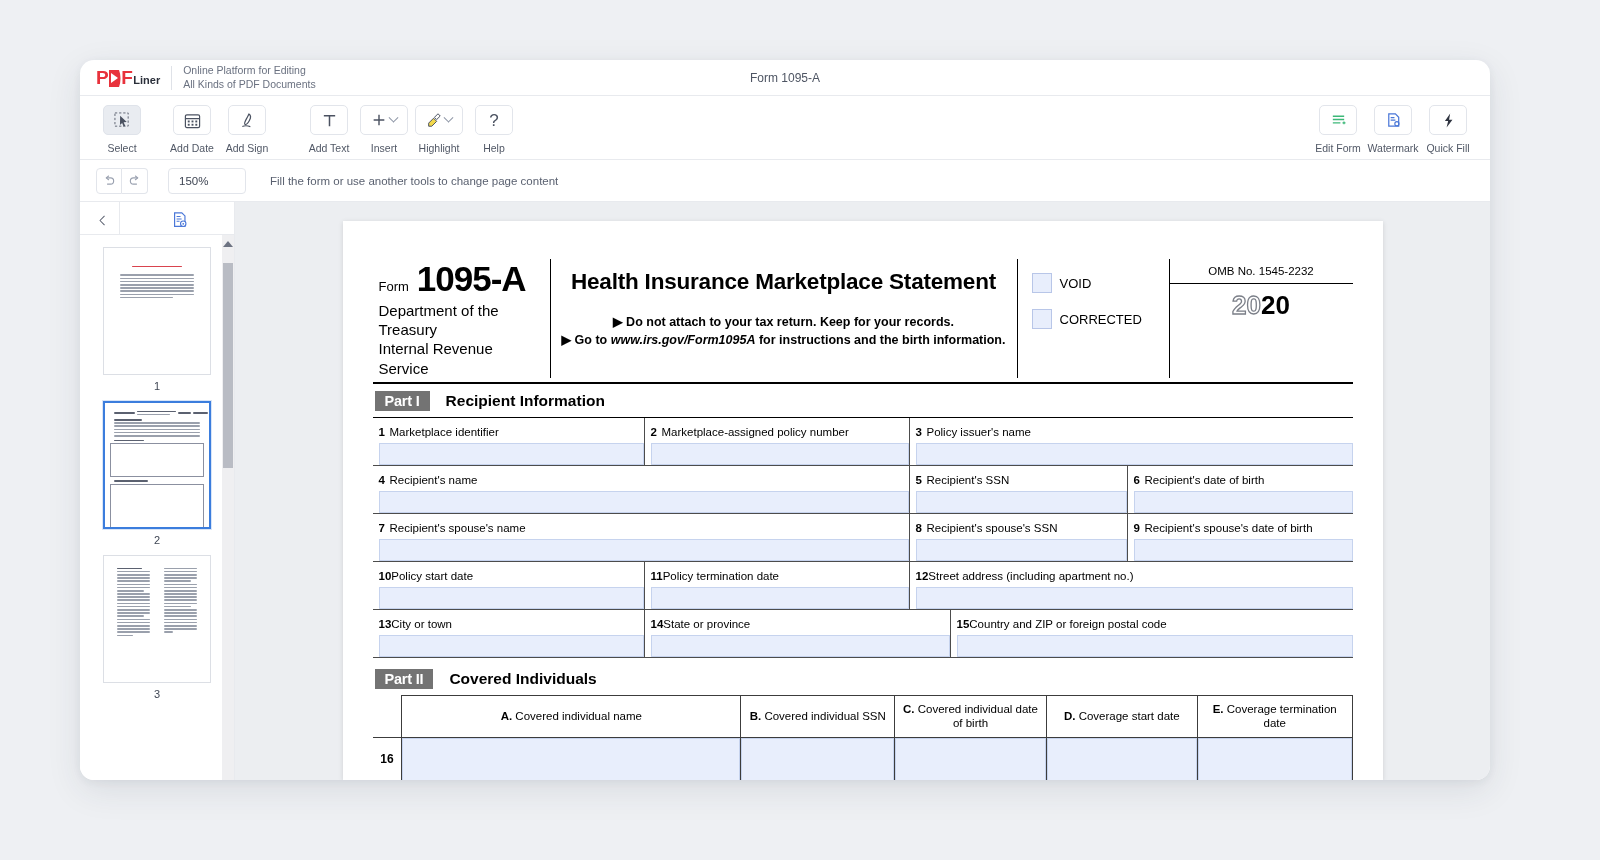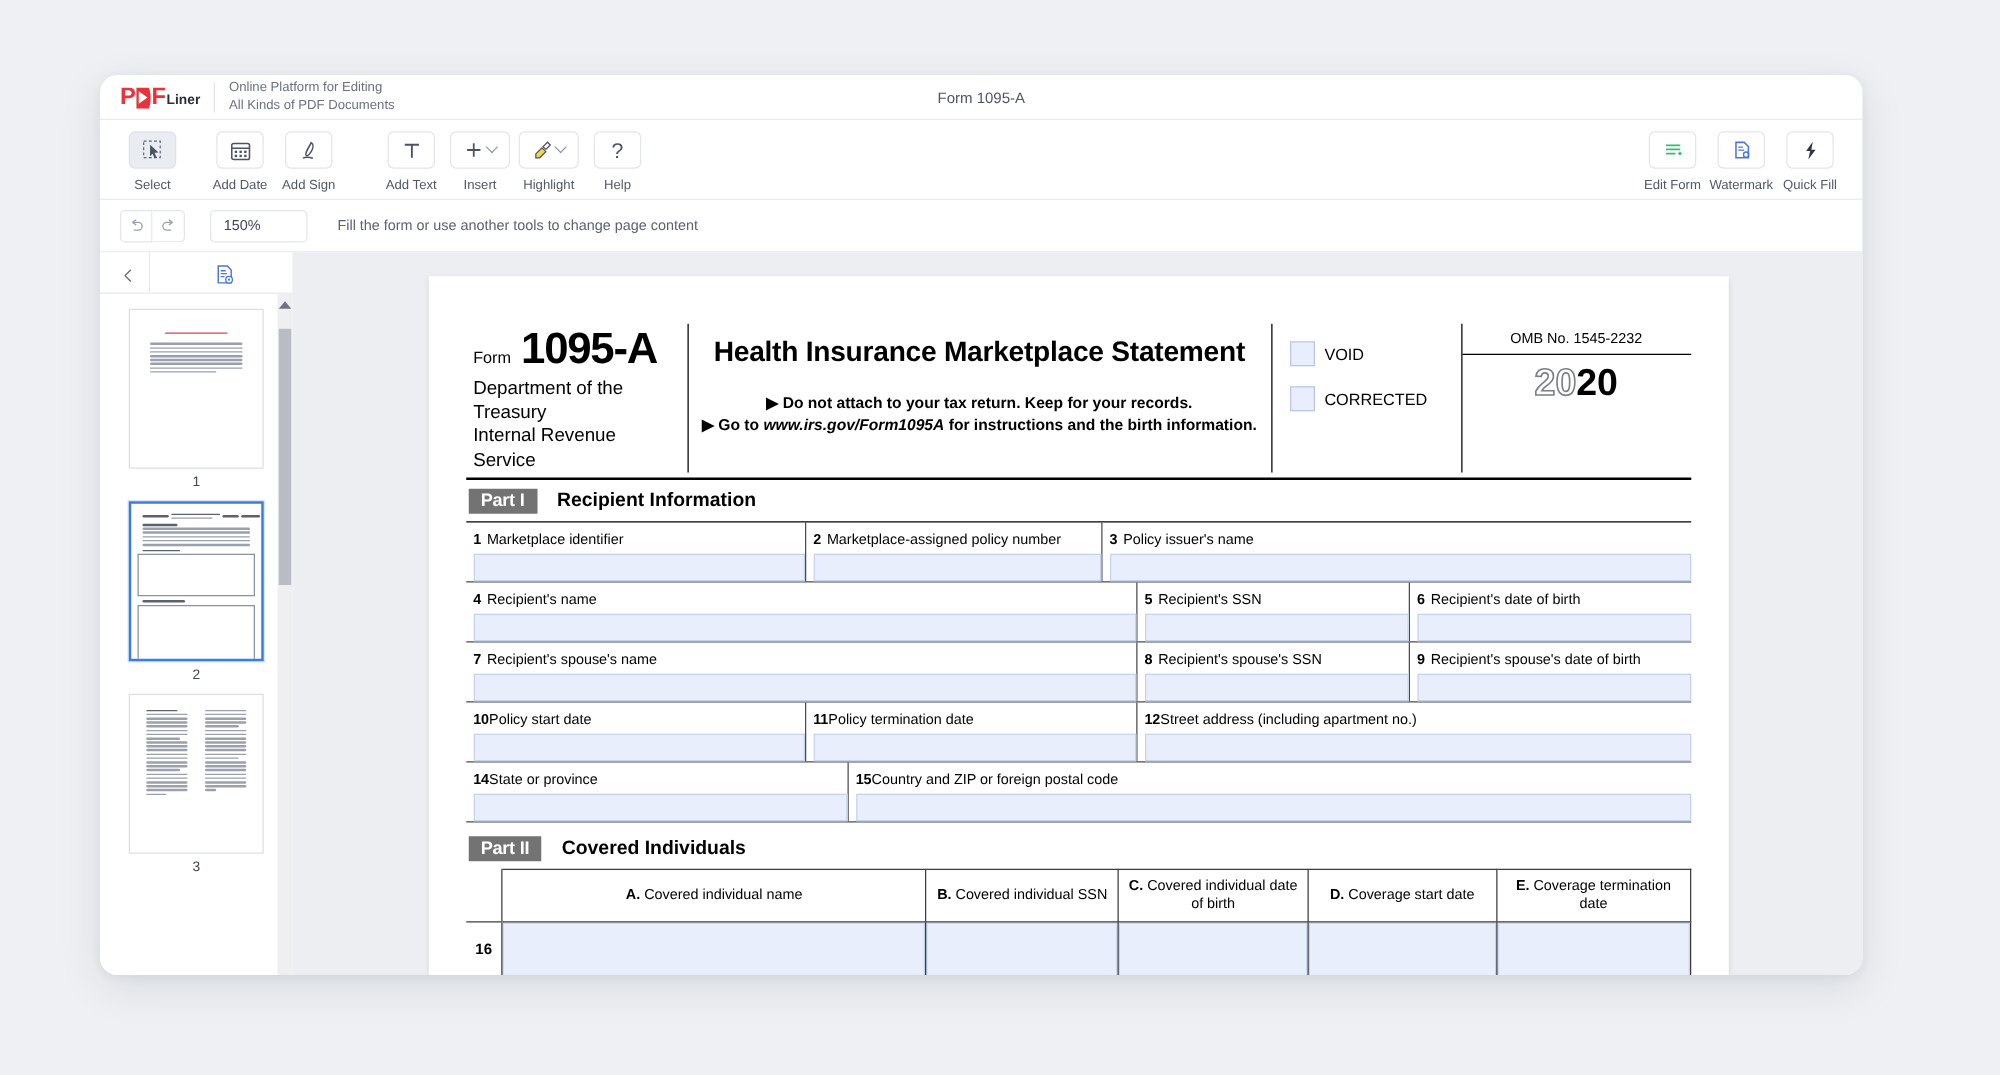--- a/index.html
+++ b/index.html
@@ -119,21 +119,21 @@
   .hdr-mid { flex:1; padding:0 6px; text-align:center; }
   .hdr-title { font-size:22.5px; font-weight:700; margin-top:10px; letter-spacing:-.2px; }
   .hdr-sub { font-size:12.5px; font-weight:700; margin-top:18px; line-height:1.45; }
   .hdr-sub i { font-style:italic; }
   .hdr-chk { width:152px; border-left:1.6px solid #000; padding:14px 0 0 14px; }
   .chk-row { display:flex; align-items:center; gap:8px; margin-bottom:16px; }
   .chk-box { width:20px; height:20px; background:#e8eefc; border:1px solid #b8c6e8; }
   .chk-lbl { font-size:13px; }
   .hdr-omb { width:184px; border-left:1.6px solid #000; text-align:center; }
   .omb-top { font-size:11.5px; padding:6px 0 6px 0; border-bottom:1.4px solid #000; }
-  .omb-year { font-size:30px; font-weight:700; padding-top:6px; letter-spacing:0px; }
+  .omb-year { font-size:26px; font-weight:700; padding-top:6px; letter-spacing:0px; }
   .omb-year .thin { color:#fff; -webkit-text-stroke:1.3px #7b7f88; }
 
   .part-bar { display:flex; align-items:center; gap:16px; padding:7px 0 6px 2px; border-bottom:1.8px solid #000; }
   .part-tag {
     background:#737373; color:#fff; font-size:14.5px; font-weight:700;
     padding:2px 10px; letter-spacing:-.2px;
   }
   .part-name { font-size:15.5px; font-weight:700; }
 
   .row { display:flex; border-bottom:1.4px solid #4c4c4c; }
@@ -504,21 +504,21 @@
           <span class="part-name">Recipient Information</span>
         </div>
 
         <div>
 
           <div class="row">
             <div class="cell" style="width:272px">
               <span class="num">1</span><span class="cap">Marketplace identifier</span>
               <div class="inp"></div>
             </div>
-            <div class="cell" style="width:237px">
+            <div class="cell" style="width:265px">
               <span class="num">2</span><span class="cap">Marketplace-assigned policy number</span>
               <div class="inp"></div>
             </div>
             <div class="cell" style="flex:1">
               <span class="num">3</span><span class="cap">Policy issuer's name</span>
               <div class="inp"></div>
             </div>
           </div>
 
           <div class="row">
@@ -560,20 +560,24 @@
               <span class="num">11</span><span class="cap">Policy termination date</span>
               <div class="inp"></div>
             </div>
             <div class="cell" style="flex:1">
               <span class="num">12</span><span class="cap">Street address (including apartment no.)</span>
               <div class="inp"></div>
             </div>
           </div>
 
           <div class="row">
+            <div class="cell" style="width:272px">
+              <span class="num">13</span><span class="cap">City or town</span>
+              <div class="inp"></div>
+            </div>
             <div class="cell" style="width:306px">
               <span class="num">14</span><span class="cap">State or province</span>
               <div class="inp"></div>
             </div>
             <div class="cell" style="flex:1">
               <span class="num">15</span><span class="cap">Country and ZIP or foreign postal code</span>
               <div class="inp"></div>
             </div>
           </div>
         </div>

